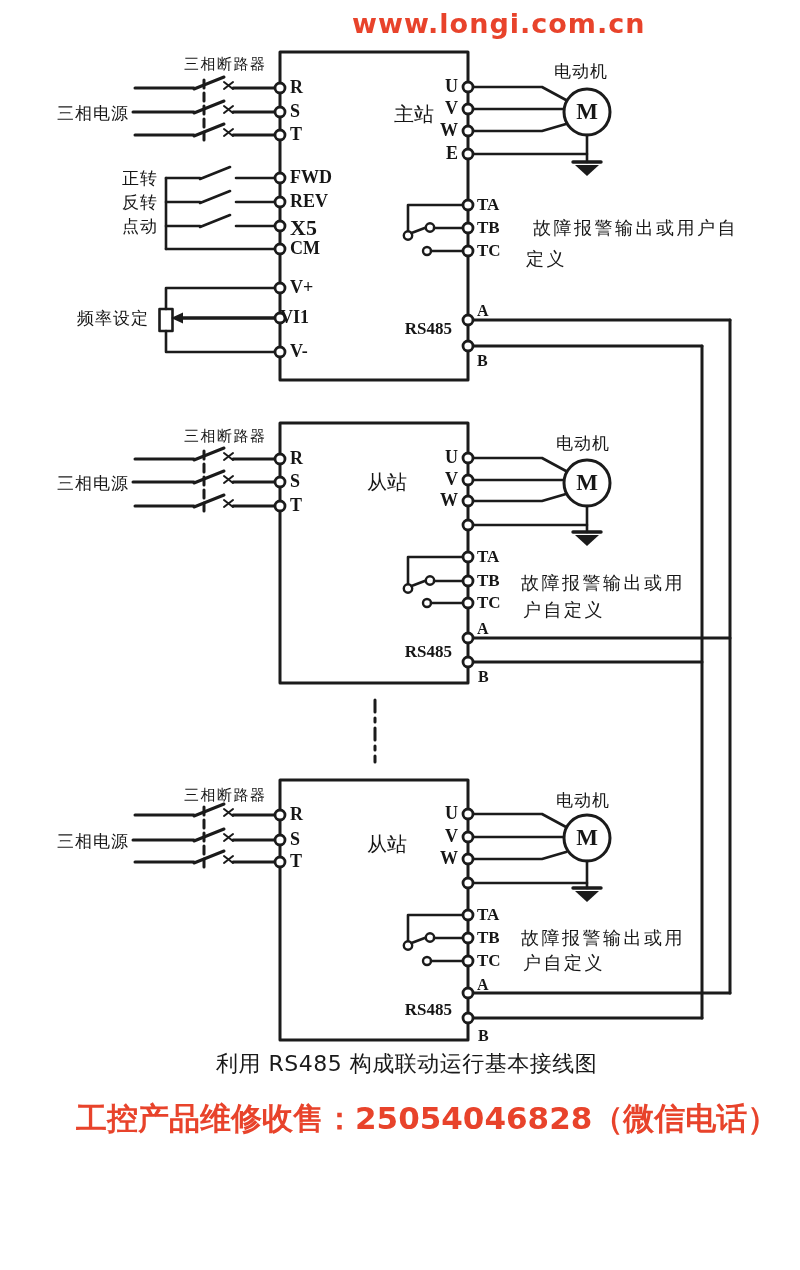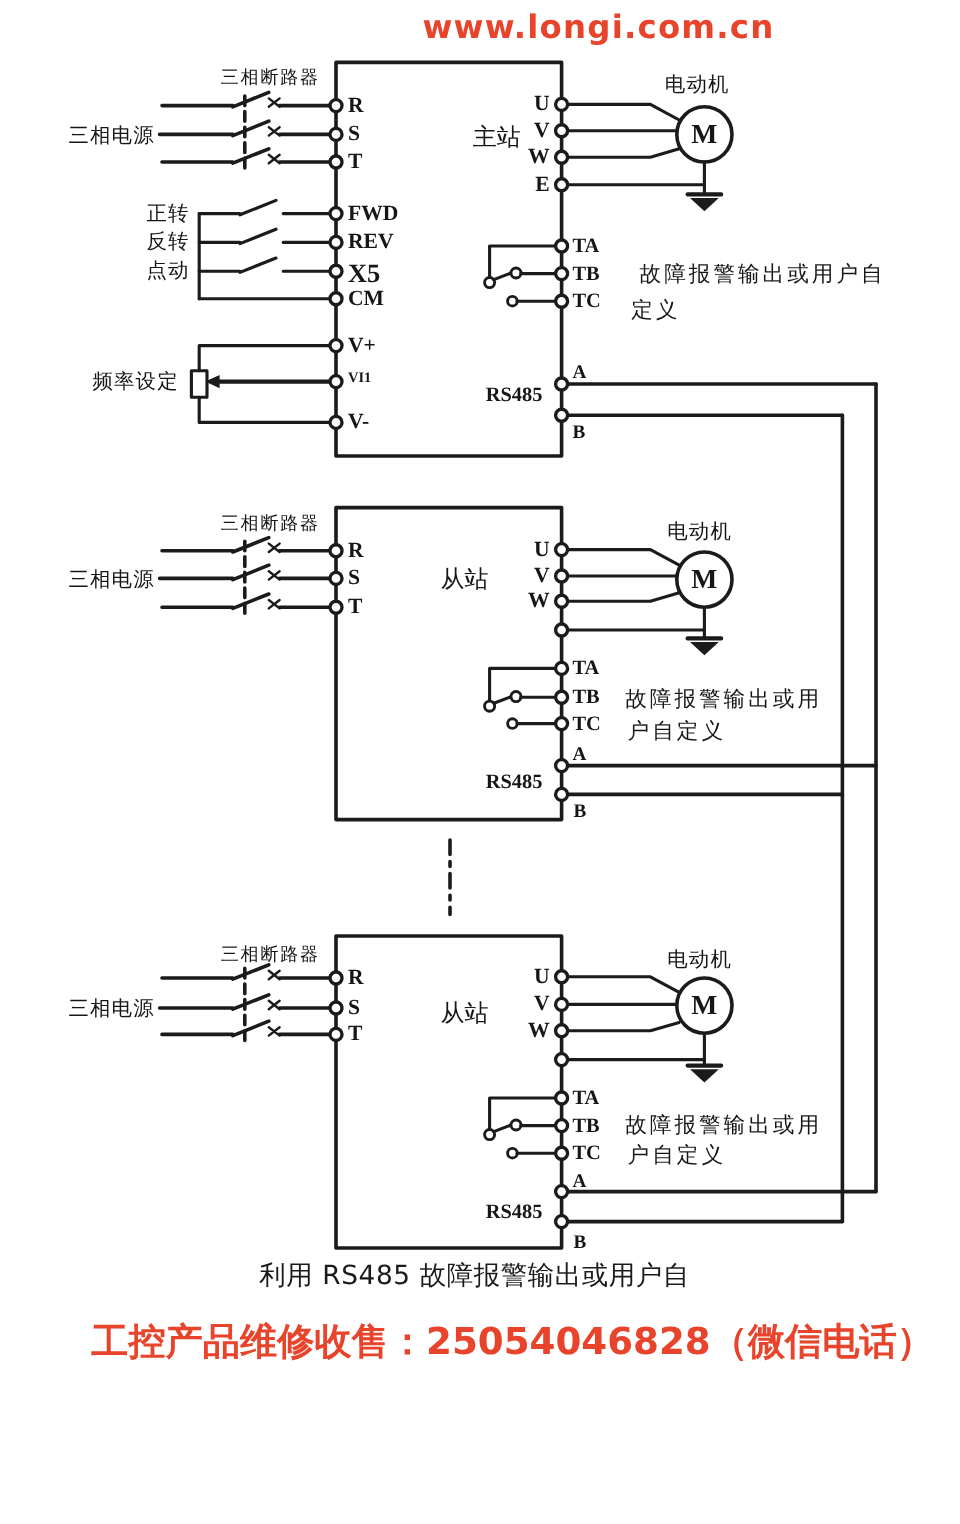--- a/index.html
+++ b/index.html
@@ -185,39 +185,39 @@
         <circle cx="468" cy="883" r="5"></circle>
     <circle cx="468" cy="915" r="5"></circle>
         <circle cx="468" cy="938" r="5"></circle>
         <circle cx="468" cy="961" r="5"></circle>
     <circle cx="468" cy="993" r="5"></circle>
         <circle cx="468" cy="1018" r="5"></circle>
   </g>
 </svg>
 
 <div class="lbl red url" style="left:326px;top:9px;margin-left:26px;">www.longi.com.cn</div>
-<div class="lbl cn cap" style="left:216px;top:1052px;">利用 RS485 故障报警输出或用户自</div>
+<div class="lbl cn cap" style="left:216px;top:1052px;">利用 RS485 构成联动运行基本接线图</div>
 <div class="lbl cn red ad" style="left:76px;top:1101px;">工控产品维修收售：25054046828（微信电话）</div>
 
 <div class="lbl cn small-cn" style="left:184px;top:56px;">三相断路器</div>
 <div class="lbl cn mid-cn" style="left:57px;top:104px;">三相电源</div>
 <div class="lbl cn vert" style="left:362px;top:100px;margin-left:32px;">主站</div>
 <div class="lbl ser" style="left:290px;top:78px;font-size:18px">R</div>
 <div class="lbl ser" style="left:290px;top:102px;font-size:18px">S</div>
 <div class="lbl ser" style="left:290px;top:125px;font-size:18px">T</div>
 <div class="lbl cn mid-cn" style="left:122px;top:169px;">正转</div>
 <div class="lbl cn mid-cn" style="left:122px;top:193px;">反转</div>
 <div class="lbl cn mid-cn" style="left:122px;top:217px;">点动</div>
 <div class="lbl ser" style="left:290px;top:168px;font-size:18px">FWD</div>
 <div class="lbl ser" style="left:290px;top:192px;font-size:18px">REV</div>
 <div class="lbl ser" style="left:290px;top:216px;font-size:22px">X5</div>
 <div class="lbl ser" style="left:290px;top:239px;font-size:18px">CM</div>
 <div class="lbl cn mid-cn" style="left:77px;top:309px;">频率设定</div>
 <div class="lbl ser" style="left:290px;top:278px;font-size:18px">V+</div>
-<div class="lbl ser" style="left:290px;top:308px;font-size:12px">VI1</div>
+<div class="lbl ser" style="left:280px;top:308px;font-size:18px">VI1</div>
 <div class="lbl ser" style="left:290px;top:342px;font-size:18px">V-</div>
 <div class="lbl ser" style="left:430px;top:77px;width:28px;text-align:right;font-size:18px">U</div>
 <div class="lbl ser" style="left:430px;top:99px;width:28px;text-align:right;font-size:18px">V</div>
 <div class="lbl ser" style="left:430px;top:121px;width:28px;text-align:right;font-size:18px">W</div>
 <div class="lbl ser" style="left:430px;top:144px;width:28px;text-align:right;font-size:18px">E</div>
 <div class="lbl cn mid-cn" style="left:554px;top:62px;">电动机</div>
 <div class="lbl ser" style="left:576px;top:99px;width:22px;text-align:center;font-size:23px">M</div>
 <div class="lbl ser" style="left:477px;top:196px;font-size:17px">TA</div>
 <div class="lbl ser" style="left:477px;top:219px;font-size:17px">TB</div>
 <div class="lbl ser" style="left:477px;top:242px;font-size:17px">TC</div>

